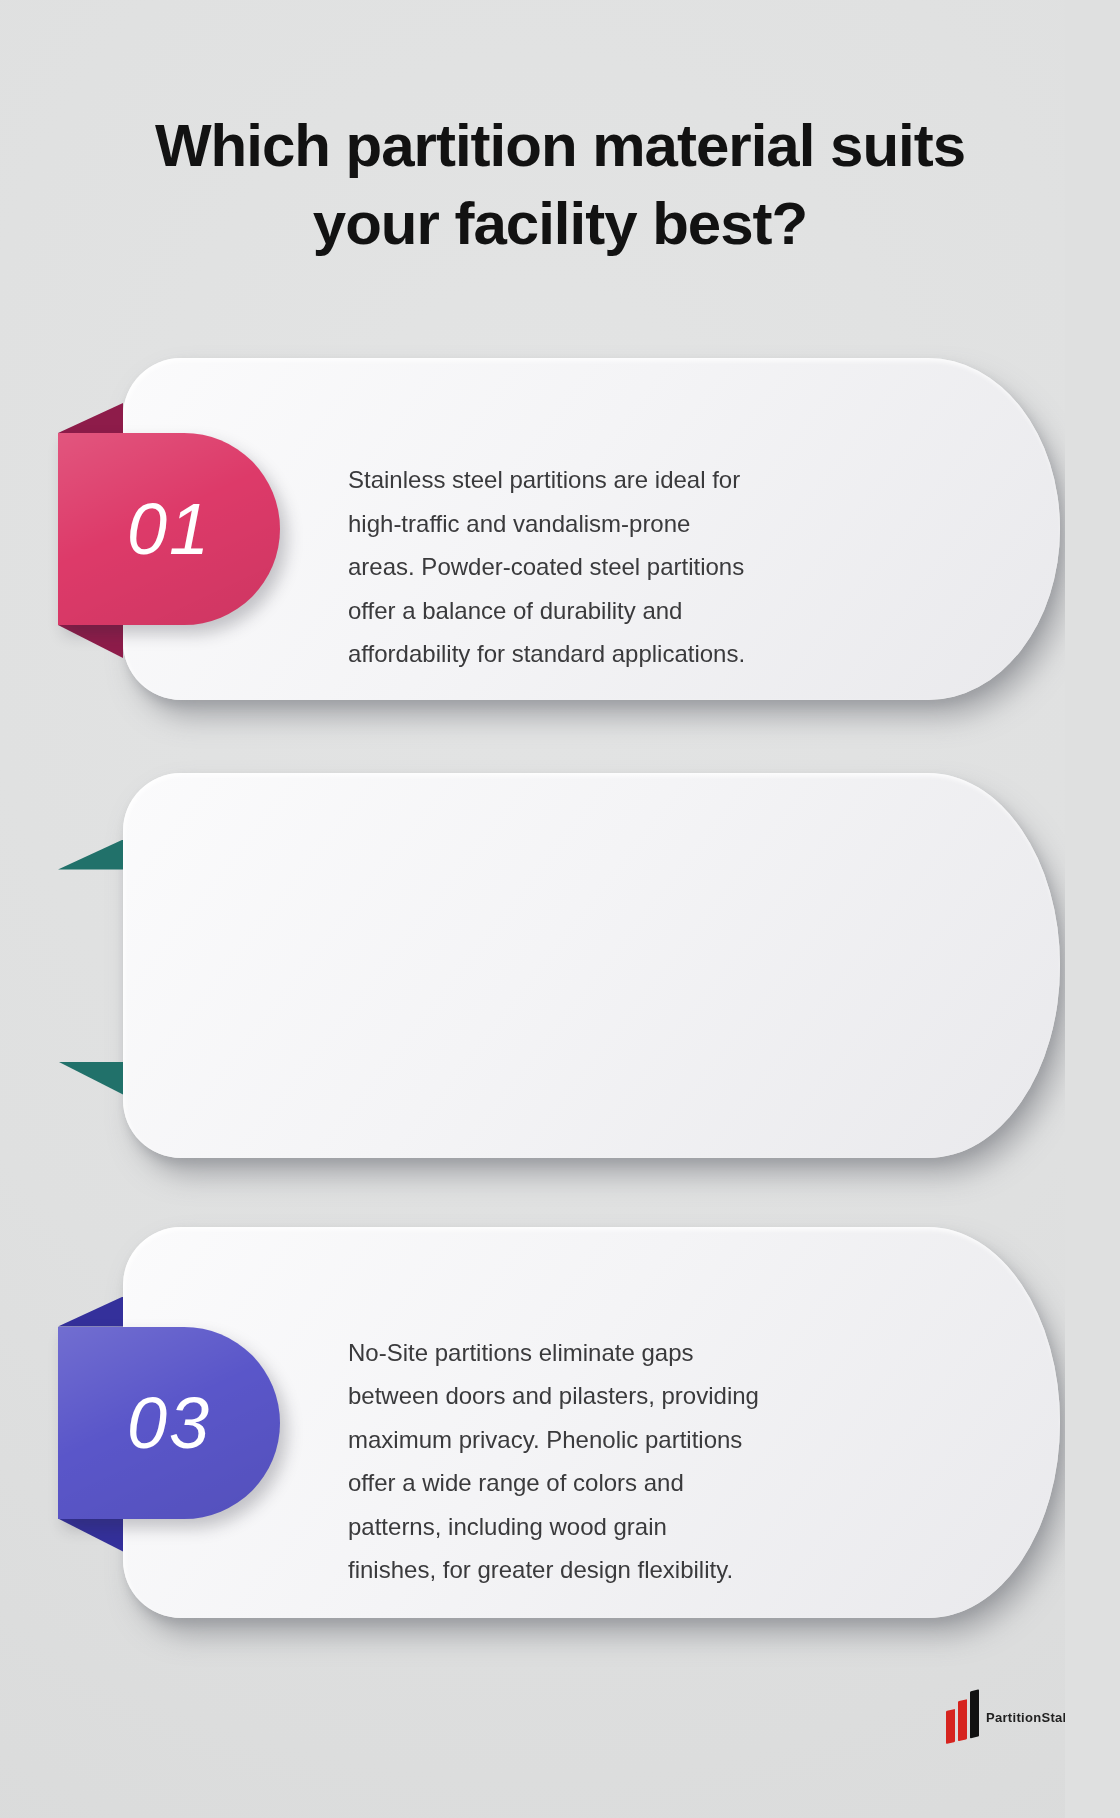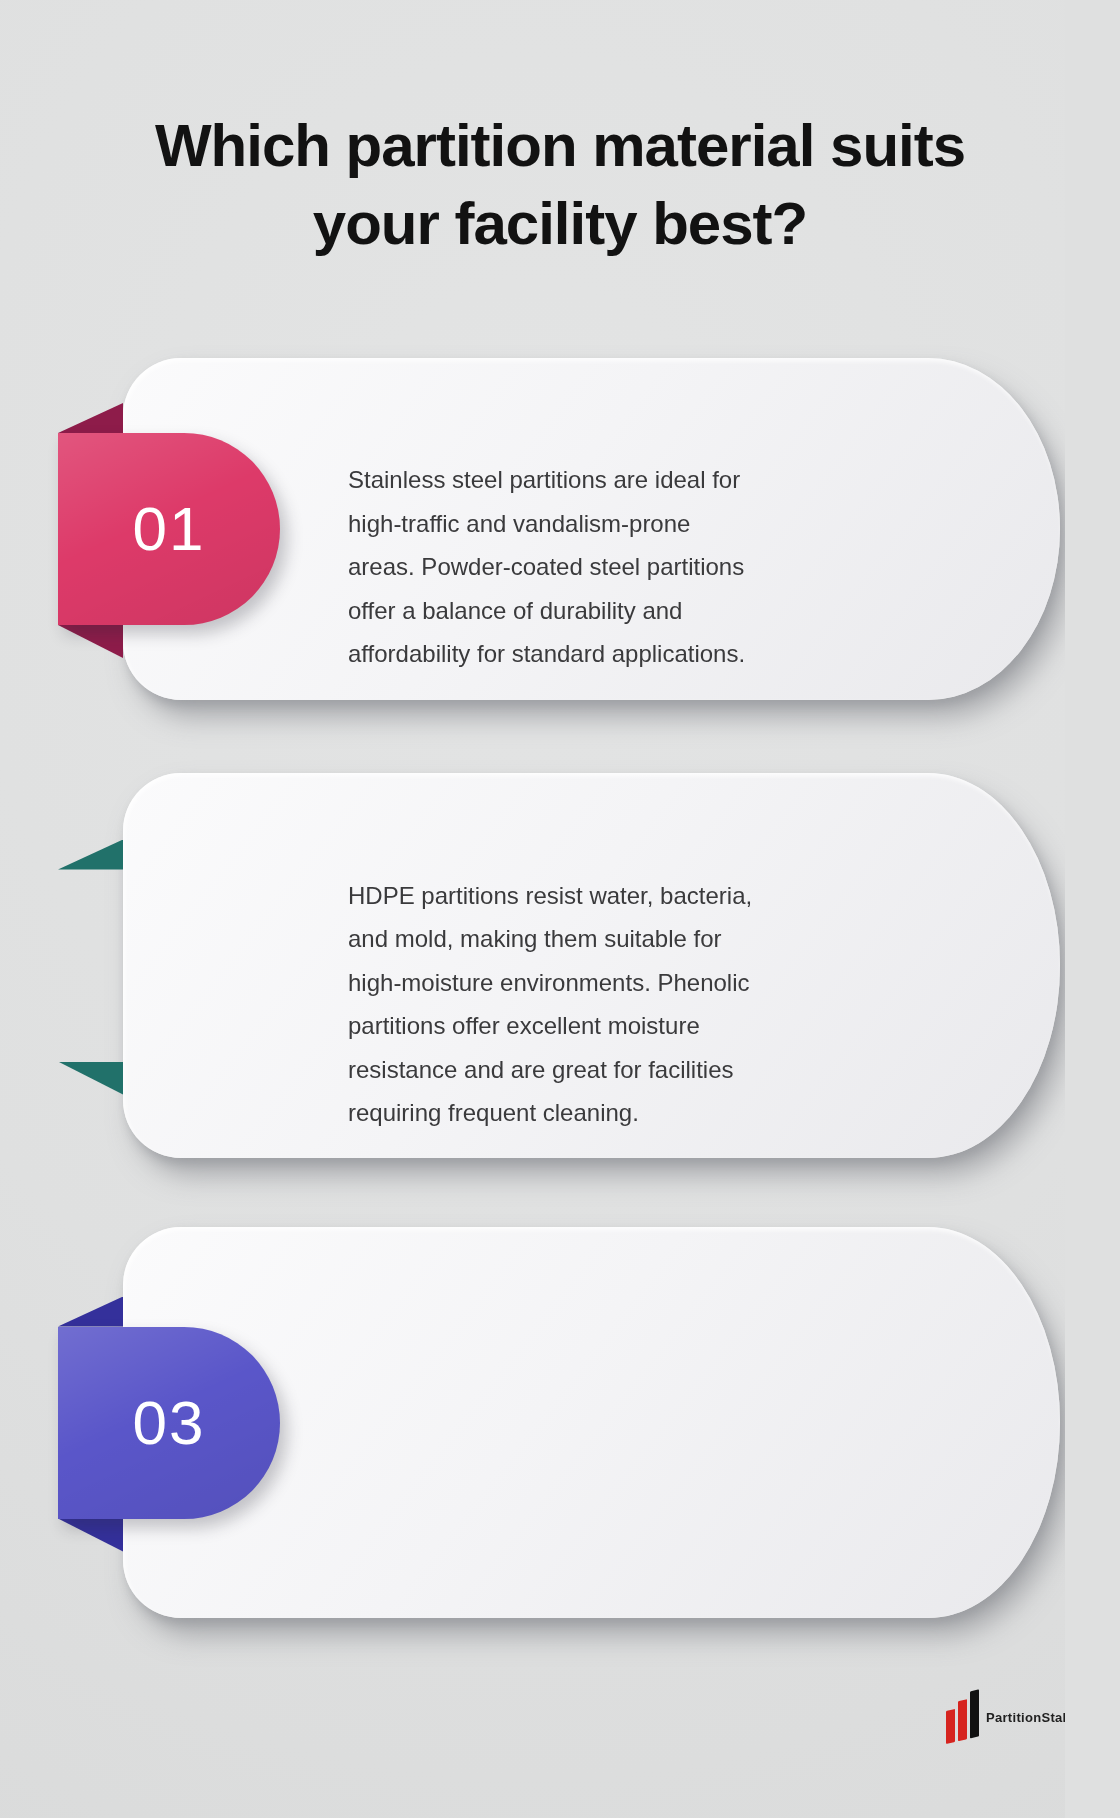--- a/index.html
+++ b/index.html
@@ -56,24 +56,25 @@
   }
   .badge-shade {
     position: absolute;
     inset: 0;
     border-radius: inherit;
     background: linear-gradient(155deg, rgba(255,255,255,0.14) 0%, rgba(255,255,255,0.0) 45%, rgba(0,0,0,0.07) 100%);
   }
   .badge-num {
     position: relative;
     color: #ffffff;
-    font-size: 62px;
+    font-size: 72px;
     font-weight: 400;
     letter-spacing: 2px;
     line-height: 1;
+    font-style: italic;
   }
   .fold {
     position: absolute;
     left: -65px;
     width: 65px;
   }
   .fold-top {
     top: calc(50% - 126px);
     height: 30px;
     clip-path: polygon(0% 100%, 100% 0%, 100% 100%);
@@ -150,35 +151,35 @@
     <p class="card-text">Stainless steel partitions are ideal for
 high-traffic and vandalism-prone
 areas. Powder-coated steel partitions
 offer a balance of durability and
 affordability for standard applications.</p>
   </section>
 
   <section class="card card2">
     <div class="fold fold-top" style="background: rgb(33, 113, 106);"></div>
     <div class="fold fold-bottom" style="background: rgb(33, 113, 106);"></div>
-    <p class="card-text">HDPE partitions resist water, bacteria,
-and mold, making them suitable for
-high-moisture environments. Phenolic
-partitions offer excellent moisture
-resistance and are great for facilities
-requiring frequent cleaning.</p>
   </section>
 
   <section class="card card3">
     <div class="fold fold-top" style="background: rgb(52, 48, 155);"></div>
     <div class="fold fold-bottom" style="background: rgb(52, 48, 155);"></div>
     <div class="badge" style="background: rgb(90, 86, 201); text-align: right;">
       <div class="badge-shade"></div>
       <span class="badge-num">03</span>
     </div>
+    <p class="card-text">No-Site partitions eliminate gaps
+between doors and pilasters, providing
+maximum privacy. Phenolic partitions
+offer a wide range of colors and
+patterns, including wood grain
+finishes, for greater design flexibility.</p>
   </section>
 
   <div class="logo">
     <div class="logo-bars">
       <div class="logo-bar b1" style="background: rgb(214, 36, 31);"></div>
       <div class="logo-bar b2" style="background: rgb(214, 36, 31);"></div>
       <div class="logo-bar b3" style="background: rgb(17, 17, 17);"></div>
     </div>
     <div class="logo-textcol">
       <span class="logo-name">Partition</span>

